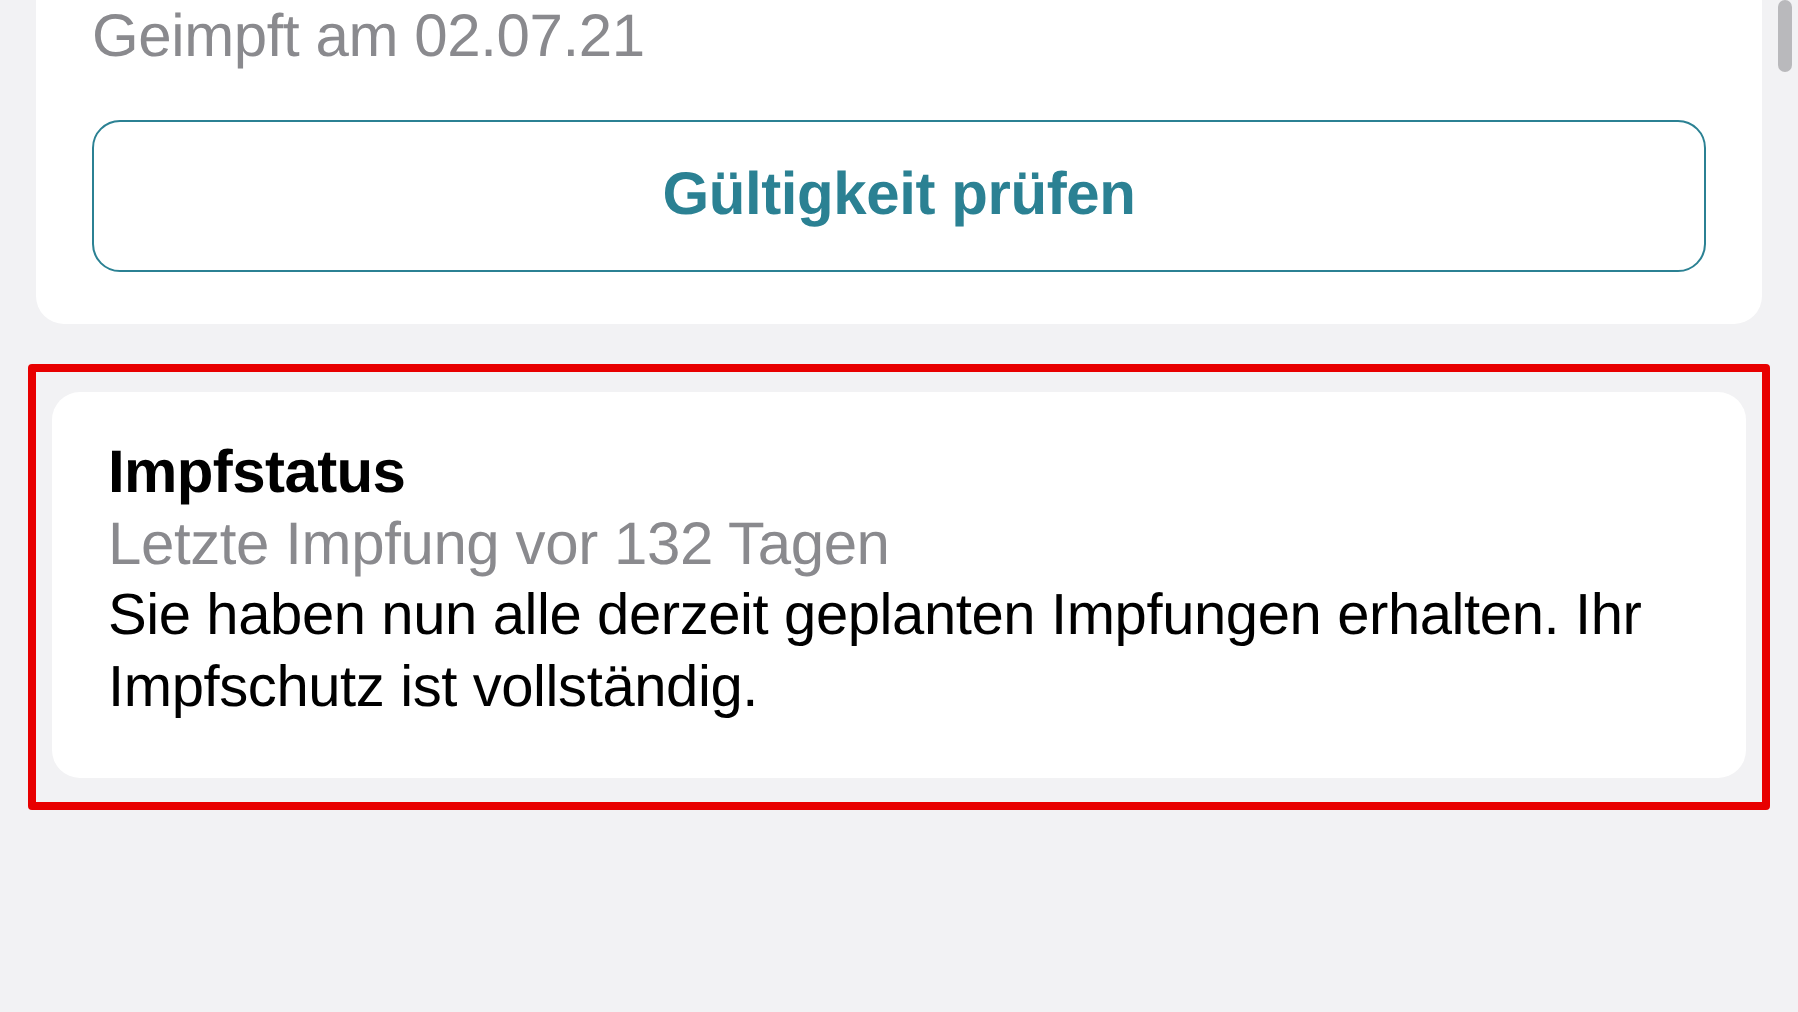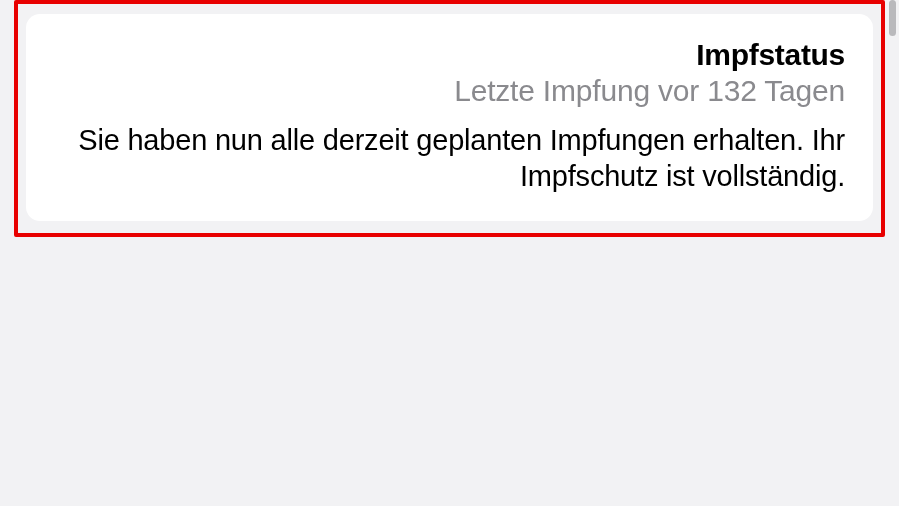--- a/index.html
+++ b/index.html
@@ -48,35 +48,33 @@
     .highlight-box {
       border: 4px solid #e80000;
       border-radius: 2px;
       padding: 10px 8px 12px 8px;
       margin: 0 -4px;
     }
     .card-status {
       background: #ffffff;
       border-radius: 14px;
       padding: 24px 28px 26px 28px;
-      text-align: right;
     }
     .status-title {
       color: #000000;
       font-size: 30px;
       font-weight: 700;
       letter-spacing: -0.3px;
       margin-bottom: 2px;
     }
     .status-subtitle {
       color: #8a8a8e;
       font-size: 30px;
       font-weight: 400;
       letter-spacing: -0.2px;
-      margin-bottom: 14px;
     }
     .status-body {
       color: #000000;
       font-size: 29px;
       font-weight: 400;
       letter-spacing: -0.2px;
       line-height: 1.25;
     }
     .scrollbar {
       position: absolute;
@@ -85,20 +83,24 @@
       width: 7px;
       height: 36px;
       background: #b9b9bc;
       border-radius: 4px;
     }
   </style>
 </head>
 <body>
 
 <div class="container">
+  <div class="card-top">
+    <div class="vaccinated-date">Geimpft am 02.07.21</div>
+    <button class="verify-button">Gültigkeit prüfen</button>
+  </div>
 
   <div class="highlight-box">
     <div class="card-status">
       <div class="status-title">Impfstatus</div>
       <div class="status-subtitle">Letzte Impfung vor 132 Tagen</div>
       <div class="status-body">Sie haben nun alle derzeit geplanten Impfungen erhalten. Ihr Impfschutz ist vollständig.</div>
     </div>
   </div>
 </div>
 

